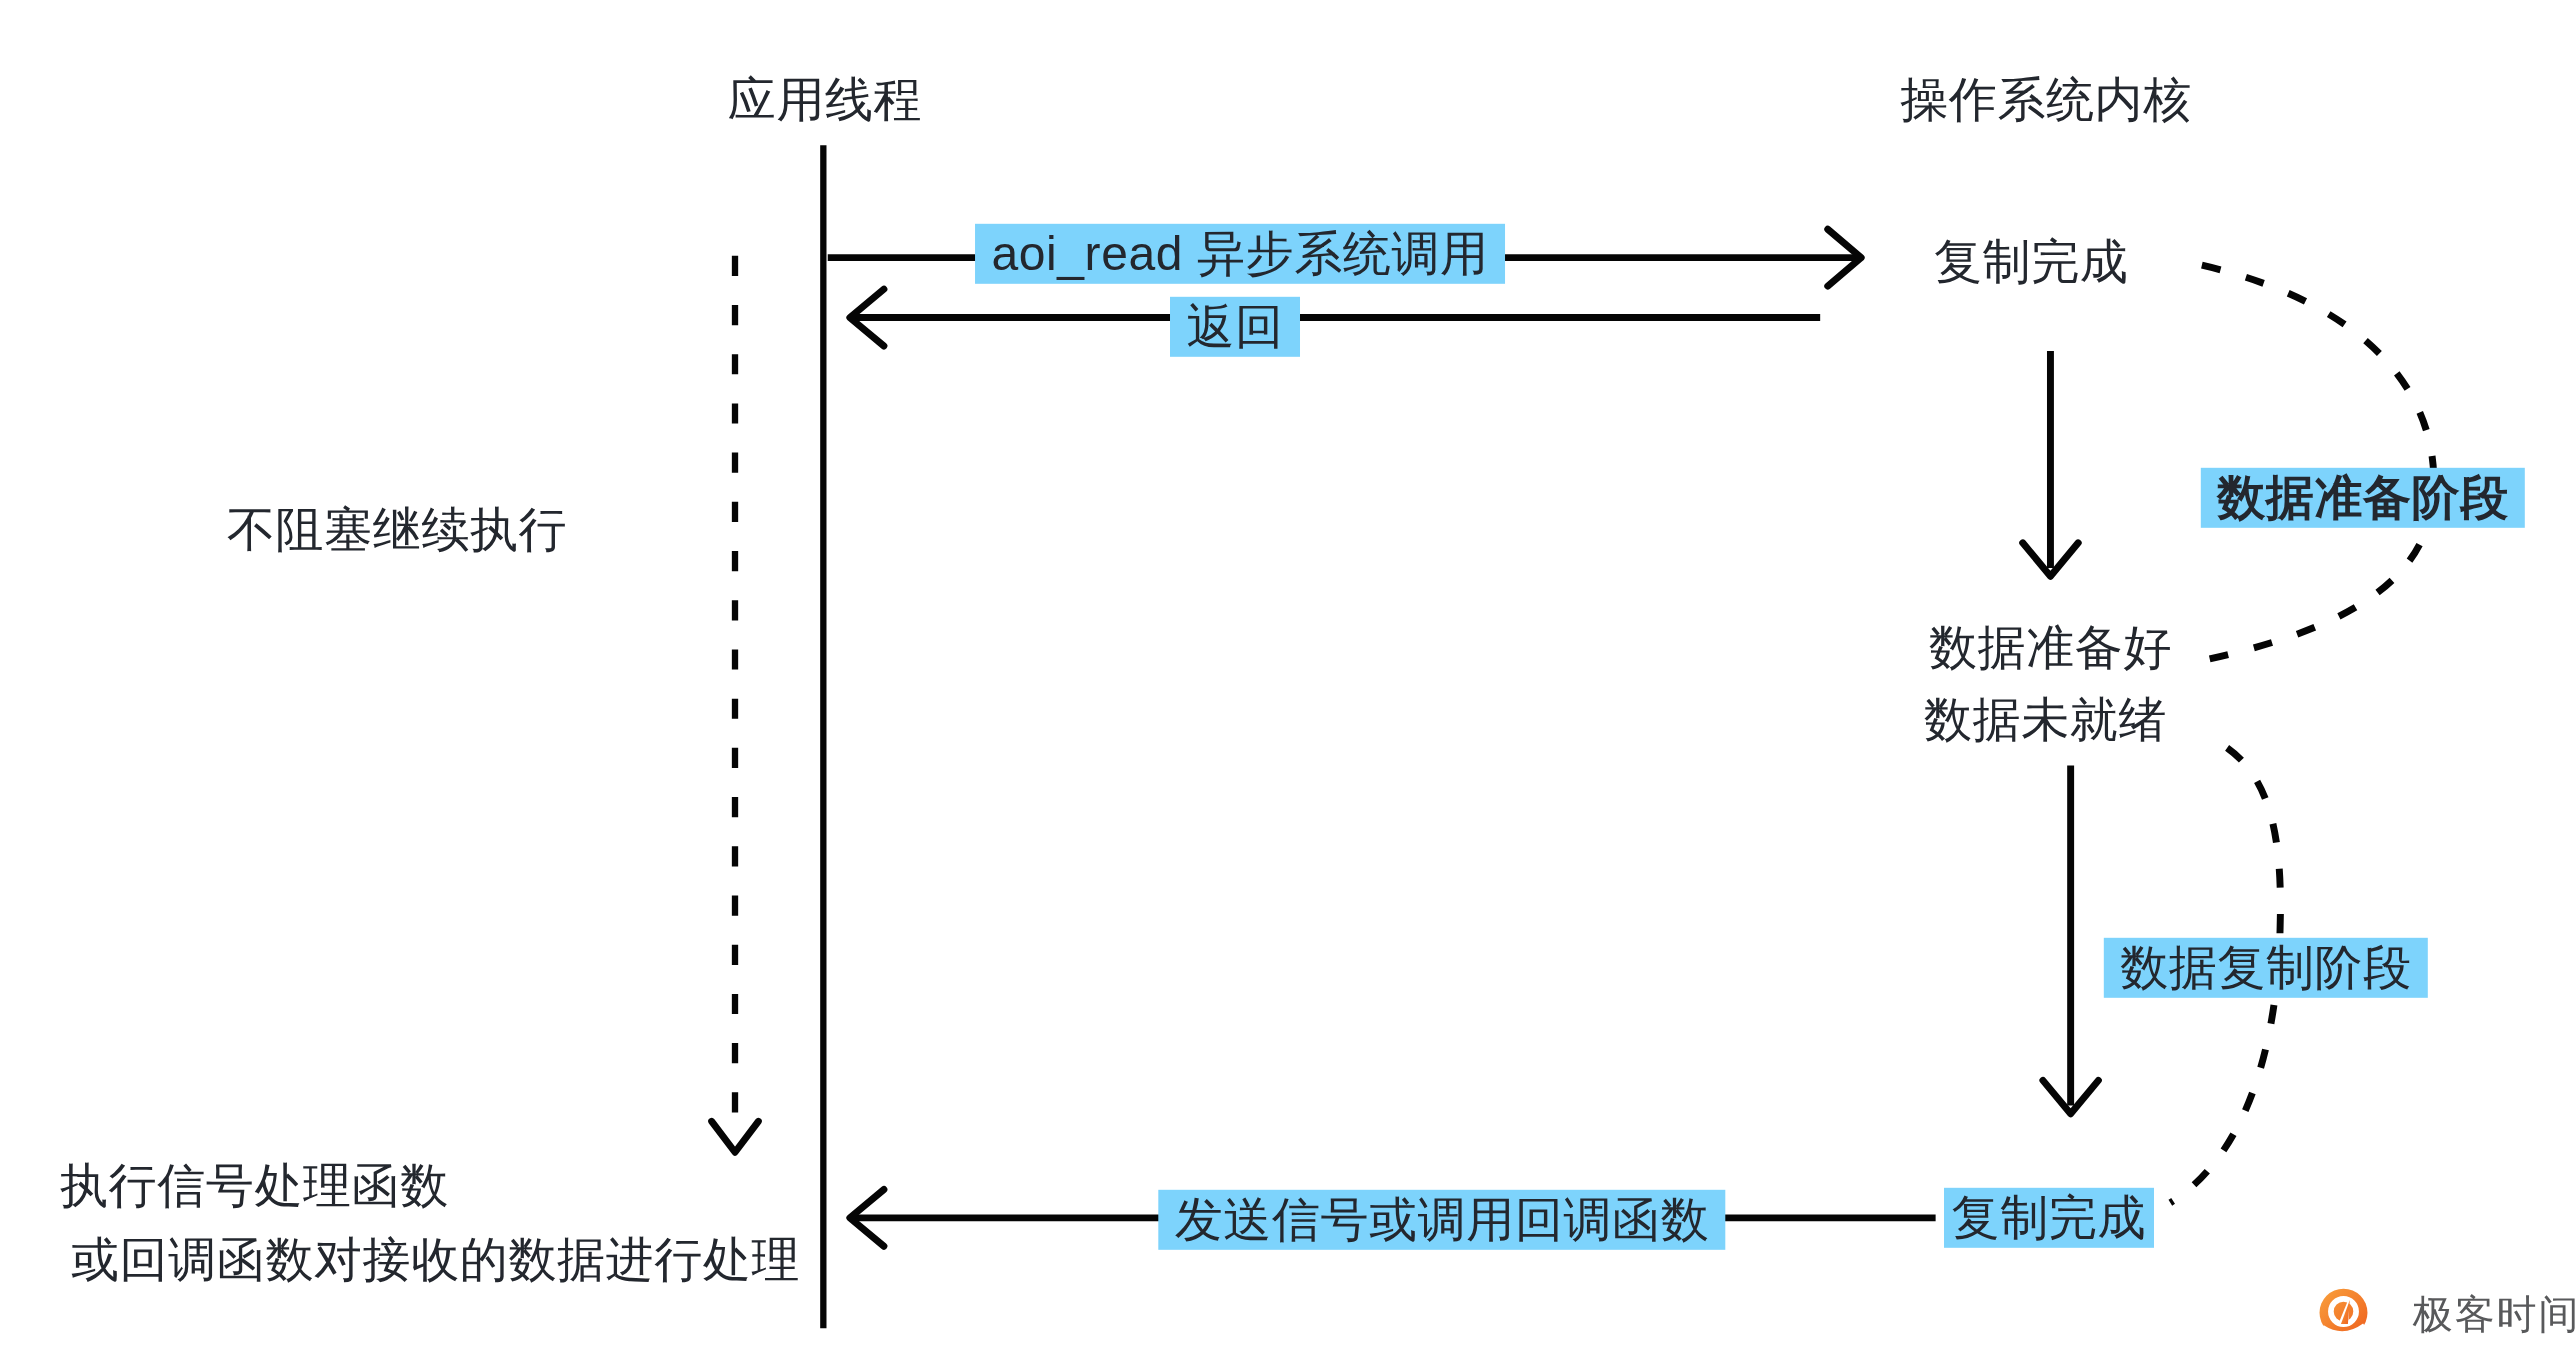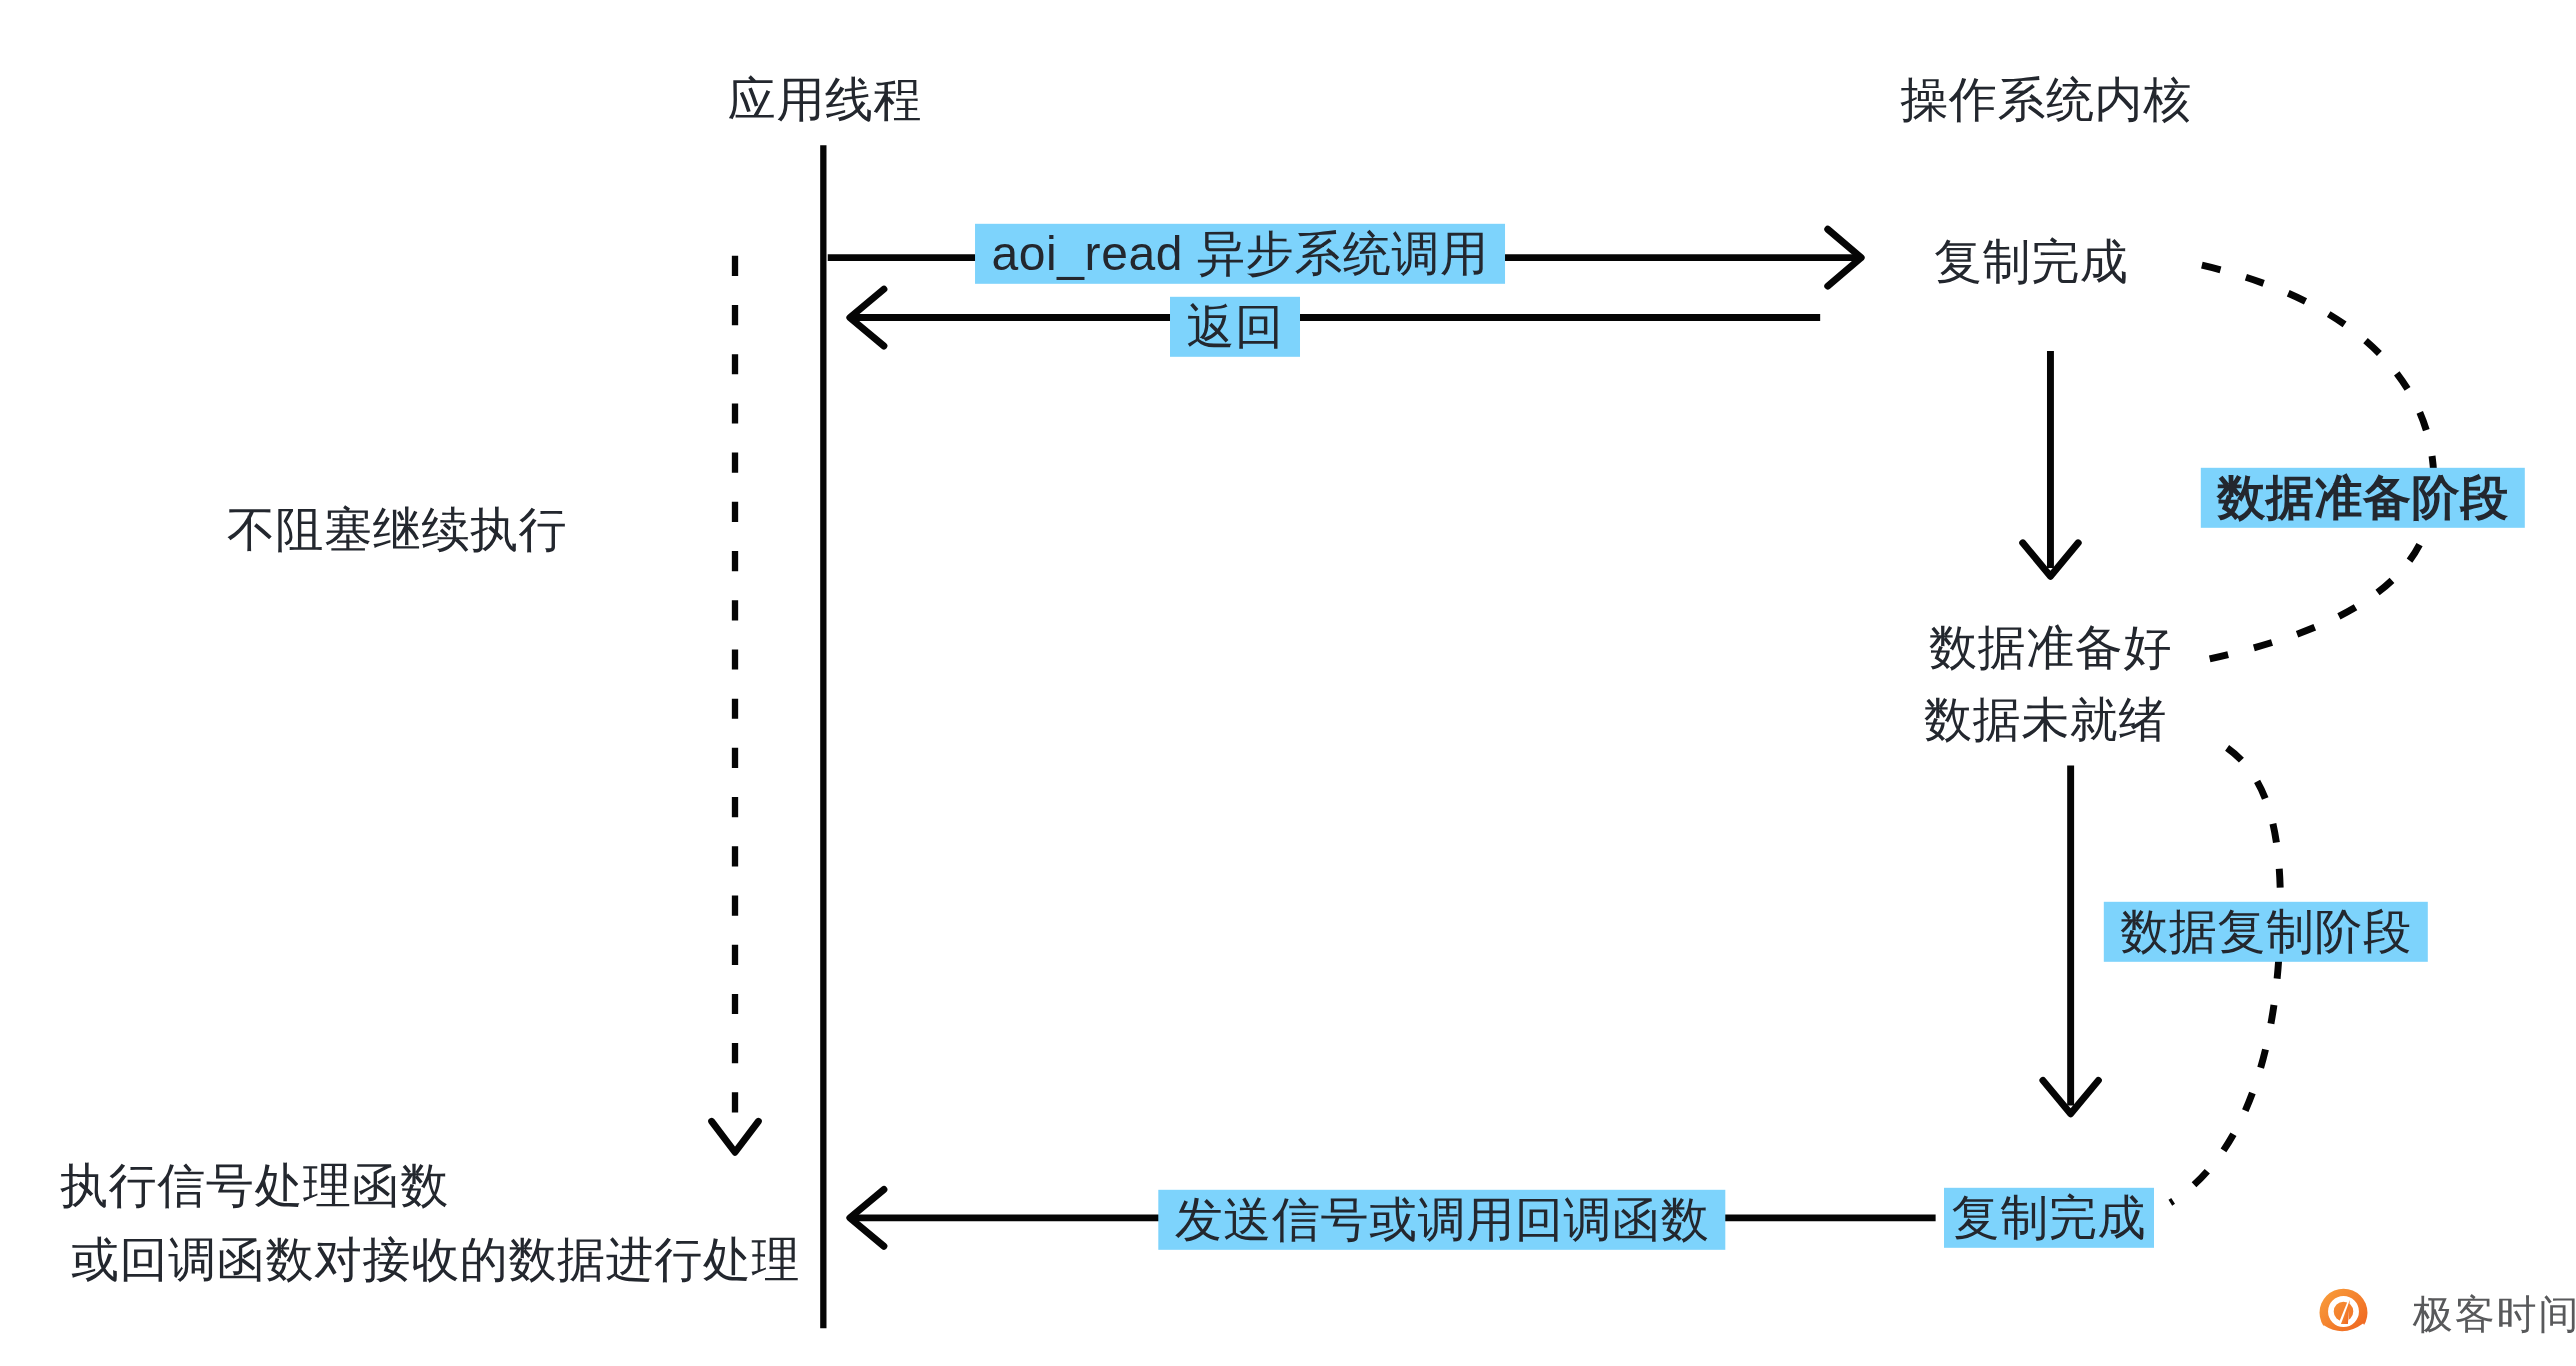--- a/index.html
+++ b/index.html
@@ -69,21 +69,21 @@
   <div class="lbl lefty" style="left:227px;top:530px;">不阻塞继续执行</div>
   <div class="lbl lefty" style="left:60px;top:1186px;">执行信号处理函数</div>
   <div class="lbl lefty" style="left:60px;top:1260px;margin-left:11px;">或回调函数对接收的数据进行处理</div>
 
   <div class="lbl lefty" style="left:1934px;top:262px;">复制完成</div>
   <div class="lbl lefty" style="left:1929px;top:648px;">数据准备好</div>
   <div class="lbl lefty" style="left:1924px;top:720px;">数据未就绪</div>
   <div class="lbl lefty onwire" style="left:1944px;top:1218px;padding:3.8px 7.6px;">复制完成</div>
 
   <div class="lbl center onwire" style="left:2363px;top:498px;font-weight:bold;">数据准备阶段</div>
-  <div class="lbl center onwire" style="left:2266px;top:932px;text-align:center;">数据复制阶段</div>
+  <div class="lbl center onwire" style="left:2266px;top:968px;text-align:center;">数据复制阶段</div>
 
   <div class="brand" style="left:2317px;top:1314px;gap:34px;">
     <svg width="53" height="53" viewBox="-42 -42 84 84">
       <defs>
         <linearGradient id="gk" x1="0" y1="0" x2="1" y2="1">
           <stop offset="0" style="stop-color:var(--brand-light,#F9A13C)"></stop>
           <stop offset="1" style="stop-color:var(--brand,#EE5F1E)"></stop>
         </linearGradient>
       </defs>
       <circle cx="0" cy="-2" r="38" fill="url(#gk)"></circle>

